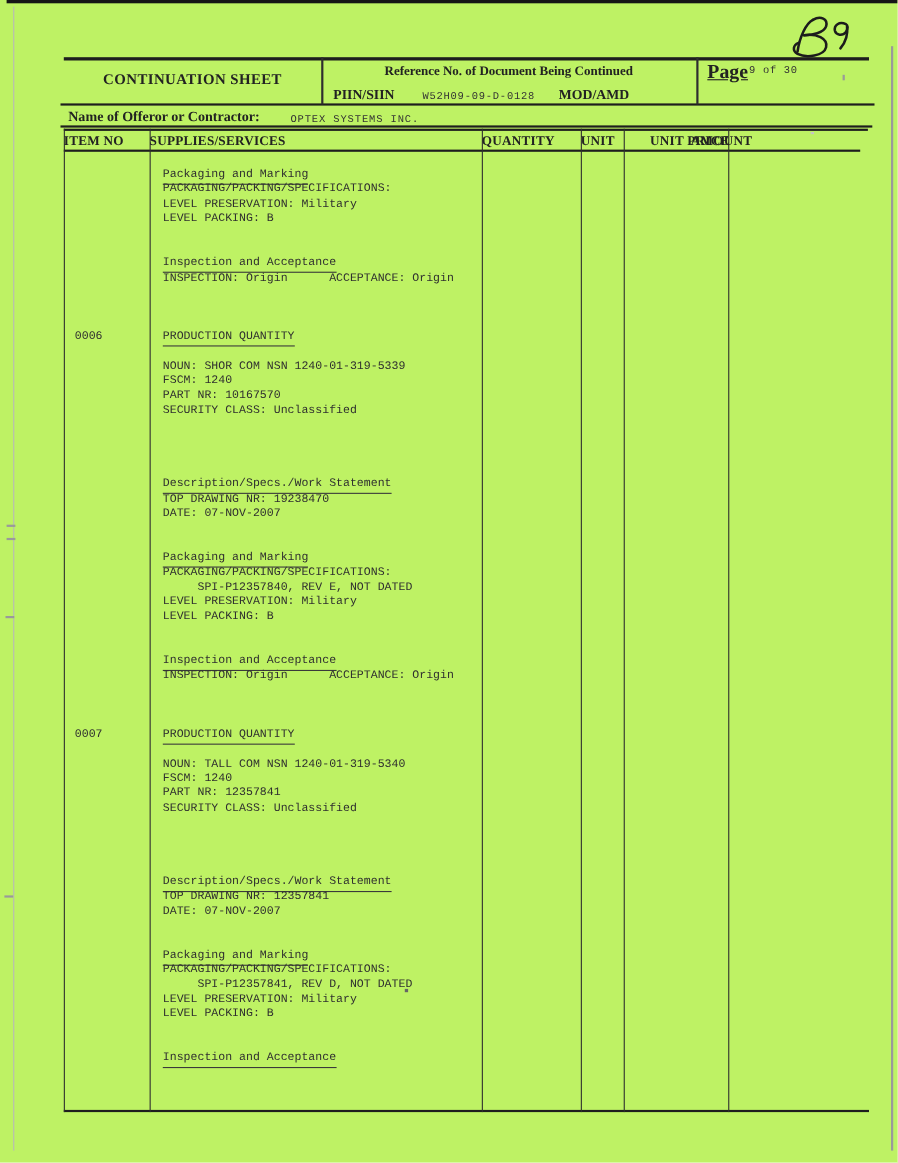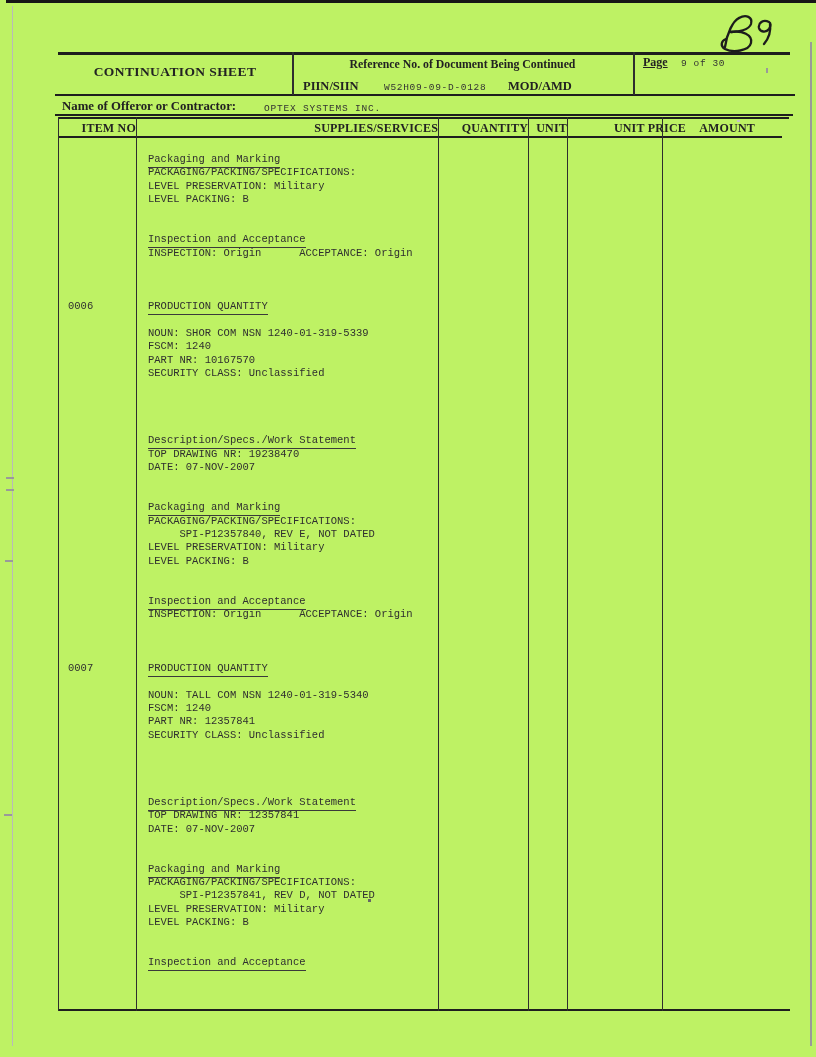--- a/index.html
+++ b/index.html
@@ -10,28 +10,28 @@
   .rule.faint{background:#b9b9b9;}
   
   .hdr-title{position:absolute;left:58px;top:64px;width:234px;text-align:center;
              font-size:13.5px;font-weight:bold;letter-spacing:.4px;}
   .hdr-ref{position:absolute;left:292px;top:57px;width:341px;text-align:center;
            font-size:11.8px;font-weight:bold;}
   .hdr-piin-label{position:absolute;left:303px;top:79px;font-size:12.5px;font-weight:bold;}
   .hdr-piin-value{position:absolute;left:372px;top:82px;font-family:"Liberation Mono",monospace;
                   font-size:9.5px;letter-spacing:.7px;color:#333;margin-left:12px;}
   .hdr-mod{position:absolute;left:508px;top:79px;font-size:12.5px;font-weight:bold;}
-  .hdr-page-label{position:absolute;left:643px;top:55px;font-size:12px;font-weight:bold;text-decoration:underline;}
+  .hdr-page-label{position:absolute;left:643px;top:55px;font-size:18px;font-weight:bold;text-decoration:underline;}
   .hdr-page-value{position:absolute;left:681px;top:58px;font-family:"Liberation Mono",monospace;
                   font-size:9.5px;letter-spacing:.6px;color:#333;}
   .offeror-label{position:absolute;left:62px;top:99px;font-size:12.8px;font-weight:bold;}
   .offeror-value{position:absolute;left:264px;top:103px;font-family:"Liberation Mono",monospace;
                  font-size:9.5px;letter-spacing:.8px;color:#333;}
   
-  .colhead{position:absolute;top:120px;height:16px;line-height:16px;text-align:right;
+  .colhead{position:absolute;top:120px;height:16px;line-height:16px;text-align:left;
            font-size:12px;font-weight:bold;letter-spacing:.2px;}
   
   .body-lines{position:absolute;left:58px;top:153px;width:700px;}
   .bline{position:relative;height:13.4px;line-height:13.4px;
          font-family:"Liberation Mono",monospace;font-size:10.5px;color:#2f2f2f;}
   .item-no{position:absolute;left:10px;top:0;text-align:center;}
   .btext{display:inline-block;margin-left:90px;white-space:pre;}
   .btext.u{border-bottom:1px solid #3a3a3a;padding-bottom:.5px;}
   
   .hand{position:absolute;left:705px;top:12px;}

